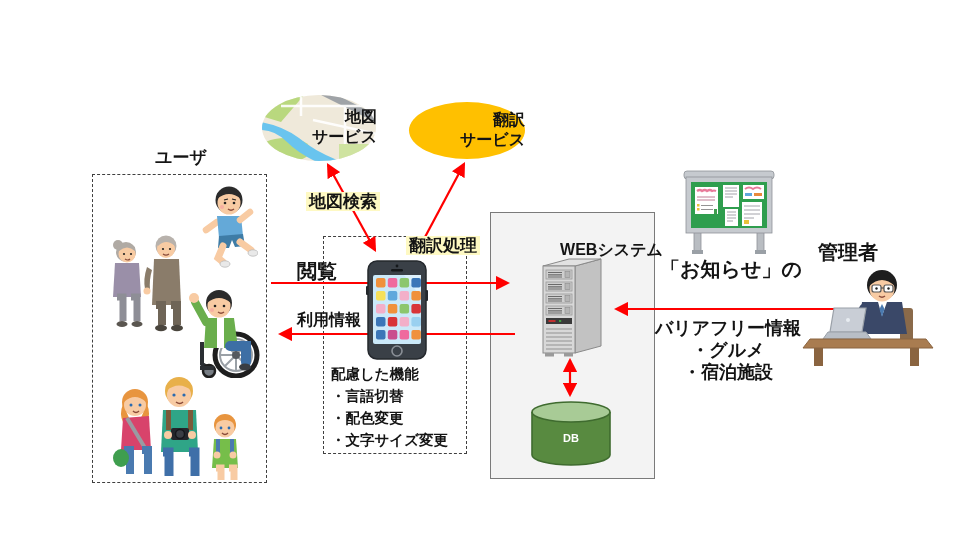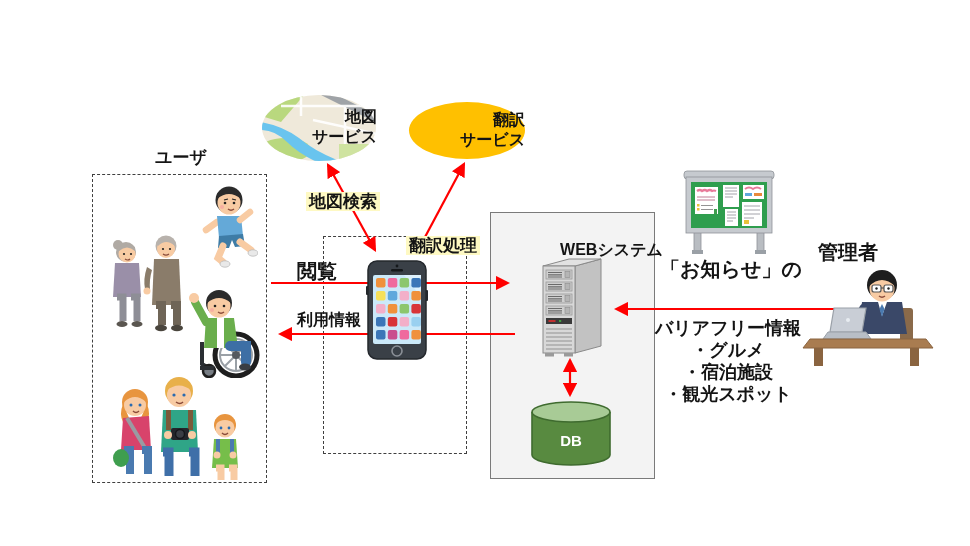--- a/index.html
+++ b/index.html
@@ -206,20 +206,26 @@
       <rect x="33.6" y="57" width="9.5" height="9.5" rx="2" fill="#f3afc9"></rect>
       <rect x="45.4" y="57" width="9.5" height="9.5" rx="2" fill="#9ad0f0"></rect>
       <rect x="10" y="70" width="9.5" height="9.5" rx="2" fill="#3a76b8"></rect>
       <rect x="21.8" y="70" width="9.5" height="9.5" rx="2" fill="#c94f8e"></rect>
       <rect x="33.6" y="70" width="9.5" height="9.5" rx="2" fill="#ef6a9e"></rect>
       <rect x="45.4" y="70" width="9.5" height="9.5" rx="2" fill="#f0913c"></rect>
     </g>
     <circle cx="31" cy="91" r="5" fill="none" stroke="#8b9097" stroke-width="1.6"></circle>
   </svg>
 
+  <div class="lbl" style="left:331px; top:363px; font-size:14.5px; line-height:22px;">
+    <div>配慮した機能</div>
+    <div>・言語切替</div>
+    <div>・配色変更</div>
+    <div>・文字サイズ変更</div>
+  </div>
 
   <div class="lbl ctr" style="left:490px; top:240px; width:165px; font-size:16px;margin-left:39px;">WEBシステム</div>
 
   <svg class="abs" style="left:539px; top:256px;" width="66" height="102" viewBox="0 0 66 102">
     <polygon points="36,10 62,3 62,90 36,97" fill="#c2c2c2" stroke="#8a8a8a" stroke-width="1"></polygon>
     <polygon points="4,10 36,10 62,3 30,3" fill="#e2e2e2" stroke="#8a8a8a" stroke-width="1"></polygon>
     <rect x="4" y="10" width="32" height="87" fill="#d8d8d8" stroke="#8a8a8a" stroke-width="1"></rect>
     <g>
       <rect x="7" y="14" width="26" height="9" fill="#cfcfcf" stroke="#9a9a9a" stroke-width="0.8"></rect>
       <path d="M9,16.5 h14 M9,18.8 h14 M9,21 h14" stroke="#6a6a6a" stroke-width="1.2"></path>
@@ -241,21 +247,21 @@
       <path d="M7,73 h26 M7,77 h26 M7,81 h26 M7,85 h26 M7,89 h26 M7,93 h26"></path>
     </g>
     <rect x="6" y="97" width="9" height="3.5" fill="#9a9a9a"></rect>
     <rect x="25" y="97" width="9" height="3.5" fill="#9a9a9a"></rect>
   </svg>
 
   <svg class="abs" style="left:528px; top:400px;" width="86" height="68" viewBox="0 0 86 68">
     <path d="M4,12 L4,55 A39,10 0 0 0 82,55 L82,12" fill="#588a40" stroke="#3f6b2f" stroke-width="1.6"></path>
     <ellipse cx="43" cy="12" rx="39" ry="10" fill="#a8cb96" stroke="#3f6b2f" stroke-width="1.6"></ellipse>
   </svg>
-  <div class="lbl ctr" style="left:528px; top:432px; width:86px; font-size:15px; color:#ffffff;">DB</div>
+  <div class="lbl ctr" style="left:528px; top:432px; width:86px; font-size:11px; color:#ffffff;">DB</div>
 
   <svg class="abs" style="left:682px; top:169px;" width="94" height="86" viewBox="0 0 94 86">
     <rect x="12" y="60" width="7" height="22" fill="#b9bdc2" stroke="#8e9298" stroke-width="0.8"></rect>
     <rect x="75" y="60" width="7" height="22" fill="#b9bdc2" stroke="#8e9298" stroke-width="0.8"></rect>
     <rect x="10" y="81" width="11" height="4" fill="#9aa0a6"></rect>
     <rect x="73" y="81" width="11" height="4" fill="#9aa0a6"></rect>
     <rect x="2" y="2" width="90" height="8" rx="3" fill="#c6cacf" stroke="#8e9298" stroke-width="0.8"></rect>
     <rect x="4" y="8" width="86" height="56" fill="#c6cacf" stroke="#8e9298" stroke-width="0.8"></rect>
     <rect x="9" y="13" width="76" height="46" fill="#2f9e4e"></rect>
     <g>
@@ -282,21 +288,20 @@
   </svg>
 
   <div class="lbl ctr" style="left:660px; top:259px; width:132px; font-size:20px; line-height:20px;">
     <div>「お知らせ」の</div>
   </div>
 
   <div class="lbl ctr" style="left:650px; top:317px; width:156px; font-size:18px; line-height:22px;">
     <div>バリアフリー情報</div>
     <div>・グルメ</div>
     <div>・宿泊施設</div>
-    <div>・観光スポット</div>
   </div>
 
   <div class="lbl ctr" style="left:817px; top:239px; width:62px; font-size:20px;">管理者</div>
 
   <svg class="abs" style="left:800px; top:266px;" width="142" height="102" viewBox="0 0 142 102">
     <rect x="100" y="42" width="13" height="38" rx="3" fill="#8a6a4a"></rect>
     <circle cx="82" cy="19" r="15" fill="#1e1e1e"></circle>
     <circle cx="82" cy="23" r="12.5" fill="#f8cba3"></circle>
     <path d="M69,20 q13,-12 26,0 l0,-6 q-13,-10 -26,0 z" fill="#1e1e1e"></path>
     <rect x="72" y="19" width="9" height="7" rx="2" fill="#ffffff" stroke="#555" stroke-width="1.2"></rect>

